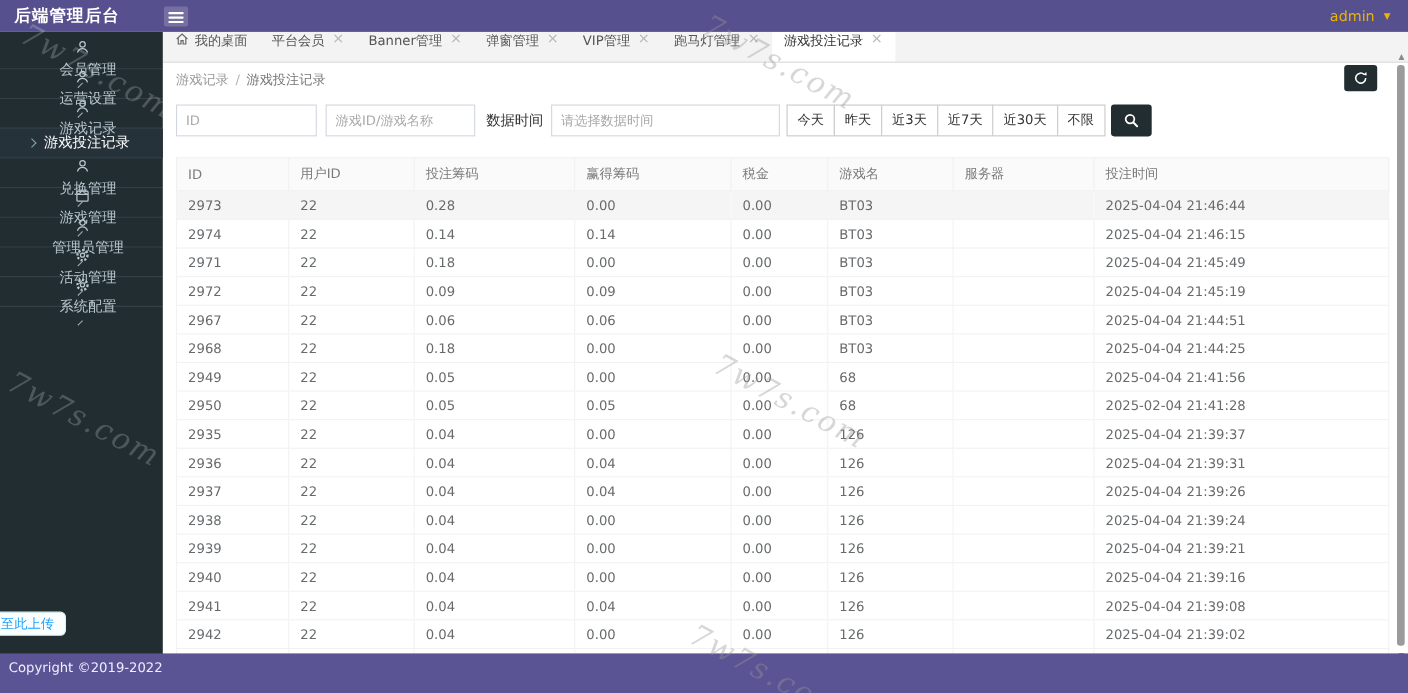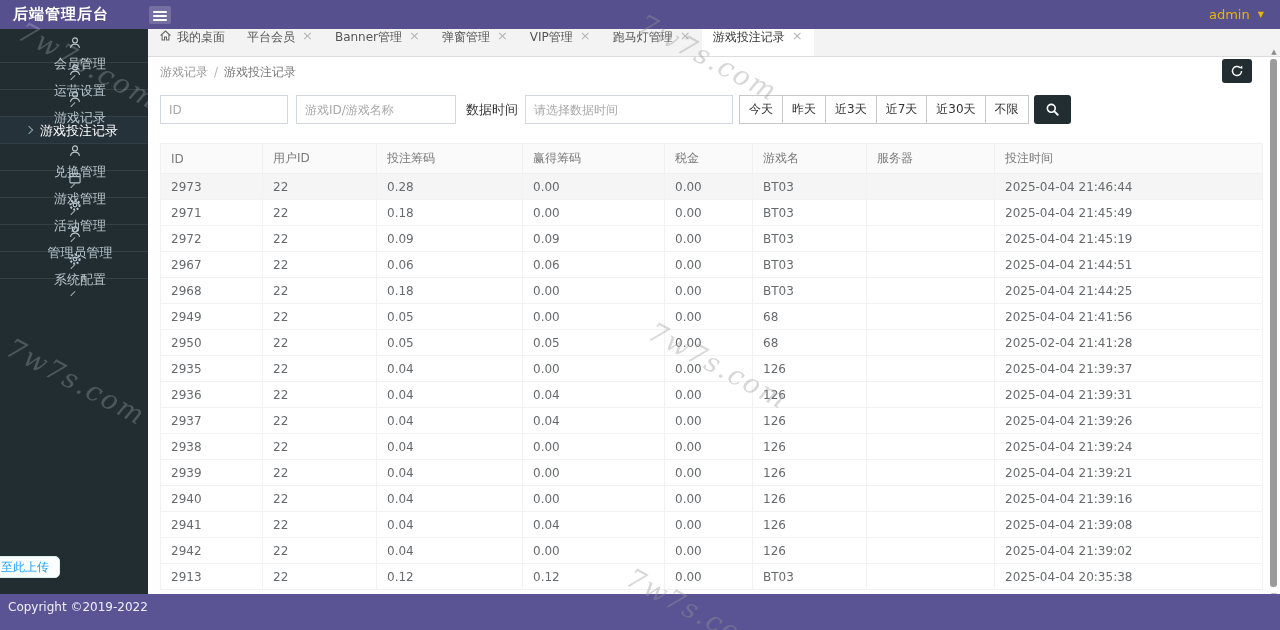--- a/index.html
+++ b/index.html
@@ -45,21 +45,21 @@
   .crumbs .sep{margin:0 6px;color:#b5b5b5;}
   .crumbs .cur{color:#777;}
   .refresh-btn{position:absolute;right:28px;top:2px;width:30px;height:24px;background:#222d32;border:none;border-radius:3px;
     cursor:pointer;display:flex;align-items:center;justify-content:center;color:#fff;}
 
   .filter-row{display:flex;align-items:center;margin:10px 0 0 12px;height:29px;}
   .flt-input{height:29px;border:1px solid #d2d6de;font-size:12px;color:#555;padding:0 8px;outline:none;
     font-family:inherit;background:#fff;}
   .flt-input::placeholder{color:#a9a9a9;}
   .in-id{width:128px;}
-  .in-game{width:160px;margin-left:8px;}
+  .in-game{width:136px;margin-left:8px;}
   .flt-label{margin-left:10px;font-size:13px;font-weight:normal;color:#333;}
   .in-date{width:208px;margin-left:7px;}
   .range-group{display:flex;margin-left:6px;}
   .range-btn{height:29px;padding:0 9px;font-size:12px;color:#333;background:#fff;border:1px solid #c9c9c9;
     margin-left:-1px;cursor:pointer;font-family:inherit;}
   .range-btn:first-child{margin-left:0;}
   .search-btn{width:37px;height:29px;margin-left:5px;background:#222d32;border:none;border-radius:3px;cursor:pointer;
     display:flex;align-items:center;justify-content:center;color:#fff;}
 
   .table-wrap{margin:19px 18px 0 12px;}
@@ -159,35 +159,35 @@
             <line x1="5.2" y1="1.8" x2="5.2" y2="4.2" stroke="currentColor" stroke-width="1.3"></line>
             <line x1="10.8" y1="1.8" x2="10.8" y2="4.2" stroke="currentColor" stroke-width="1.3"></line>
           </svg>
         </span>
         <span class="s-label">游戏管理</span>
         <span class="chev chev-left"></span>
       </div>
       <div class="side-item">
         <span class="s-icon">
           <svg width="14" height="14" viewBox="0 0 16 16">
+            <circle cx="8" cy="5" r="2.8" fill="none" stroke="currentColor" stroke-width="1.3"></circle>
+            <path d="M2.8 13.6c.7-2.9 2.9-4.3 5.2-4.3s4.5 1.4 5.2 4.3" fill="none" stroke="currentColor" stroke-width="1.3"></path>
+          </svg>
+        </span>
+        <span class="s-label">管理员管理</span>
+        <span class="chev chev-left"></span>
+      </div>
+      <div class="side-item">
+        <span class="s-icon">
+          <svg width="14" height="14" viewBox="0 0 16 16">
             <circle cx="8" cy="8" r="5.2" fill="none" stroke="currentColor" stroke-width="2.4" stroke-dasharray="2.2 1.7"></circle>
             <circle cx="8" cy="8" r="2.1" fill="none" stroke="currentColor" stroke-width="1.3"></circle>
           </svg>
         </span>
         <span class="s-label">活动管理</span>
-        <span class="chev chev-left"></span>
-      </div>
-      <div class="side-item">
-        <span class="s-icon">
-          <svg width="14" height="14" viewBox="0 0 16 16">
-            <circle cx="8" cy="5" r="2.8" fill="none" stroke="currentColor" stroke-width="1.3"></circle>
-            <path d="M2.8 13.6c.7-2.9 2.9-4.3 5.2-4.3s4.5 1.4 5.2 4.3" fill="none" stroke="currentColor" stroke-width="1.3"></path>
-          </svg>
-        </span>
-        <span class="s-label">管理员管理</span>
         <span class="chev chev-left"></span>
       </div>
       <div class="side-item">
         <span class="s-icon">
           <svg width="14" height="14" viewBox="0 0 16 16">
             <circle cx="8" cy="8" r="5.2" fill="none" stroke="currentColor" stroke-width="2.4" stroke-dasharray="2.2 1.7"></circle>
             <circle cx="8" cy="8" r="2.1" fill="none" stroke="currentColor" stroke-width="1.3"></circle>
           </svg>
         </span>
         <span class="s-label">系统配置</span>
@@ -300,20 +300,30 @@
             <td>2973</td>
             <td>22</td>
             <td>0.28</td>
             <td>0.00</td>
             <td>0.00</td>
             <td>BT03</td>
             <td></td>
             <td>2025-04-04 21:46:44</td>
           </tr>
           <tr>
+            <td>2974</td>
+            <td>22</td>
+            <td>0.14</td>
+            <td>0.14</td>
+            <td>0.00</td>
+            <td>BT03</td>
+            <td></td>
+            <td>2025-04-04 21:46:15</td>
+          </tr>
+          <tr>
             <td>2971</td>
             <td>22</td>
             <td>0.18</td>
             <td>0.00</td>
             <td>0.00</td>
             <td>BT03</td>
             <td></td>
             <td>2025-04-04 21:45:49</td>
           </tr>
           <tr>

